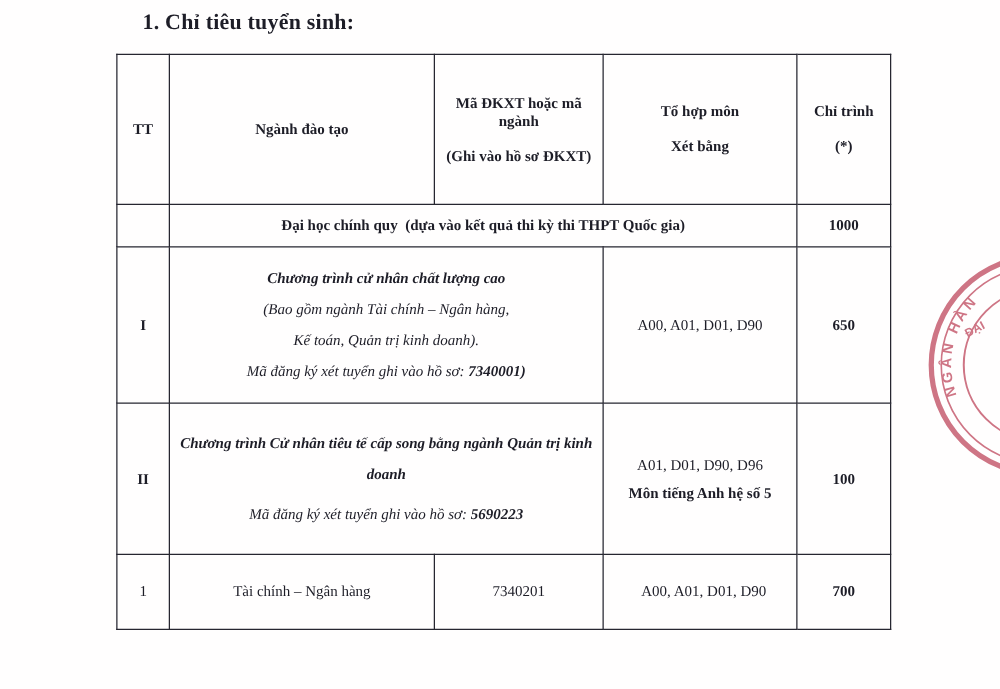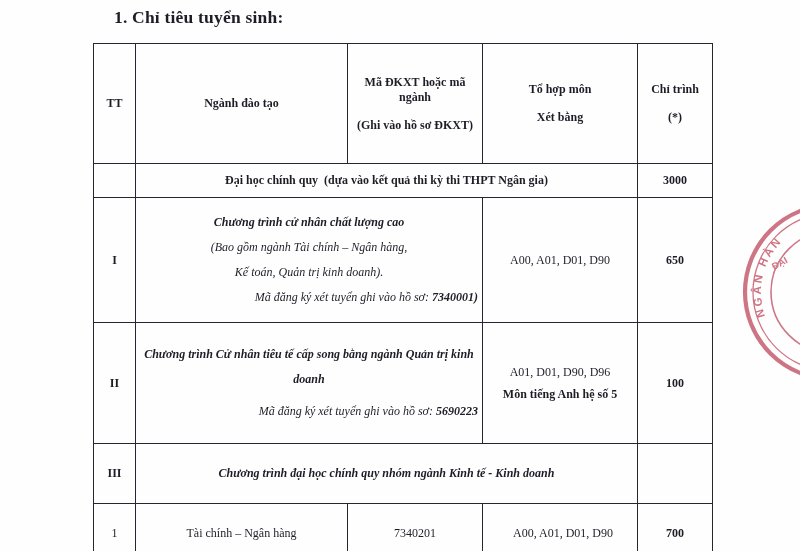--- a/index.html
+++ b/index.html
@@ -29,21 +29,21 @@
   .row-p2    { height:121px; }
   .row-p3    { height:60px; }
   .row-m1    { height:60px; }
   .cell-left { text-align:left; padding-left:8px; padding-right:8px; }
   .b  { font-weight:bold; }
   .bi { font-weight:bold; font-style:italic; }
   .i  { font-style:italic; }
   .prog-block { line-height:25px; }
   .prog-title { text-align:center; }
   .prog-note  { text-align:center; }
-  .prog-code  { text-align:right; }
+  .prog-code  { text-align:center; }
   .gap-top { margin-top:7px; }
   .stamp-svg { position:absolute; left:730px; top:190px; pointer-events:none; opacity:.82; }
 </style>
 </head>
 <body>
 
 <div class="doc-title">1. Chỉ tiêu tuyển sinh:</div>
 
 <table class="quota-table">
   <colgroup>
@@ -67,22 +67,22 @@
       <div class="hdr-sub">Xét bằng</div>
     </th>
     <th>
       <div>Chỉ trình</div>
       <div class="hdr-sub">(*)</div>
     </th>
   </tr>
 
   <tr class="row-quota">
     <td></td>
-    <td colspan="3" class="cell-left b" style="white-space:pre-wrap;">Đại học chính quy  (dựa vào kết quả thi kỳ thi THPT Ngân gia)</td>
-    <td class="b">3000</td>
+    <td colspan="3" class="cell-left b" style="white-space:pre-wrap;">Đại học chính quy  (dựa vào kết quả thi kỳ thi THPT Quốc gia)</td>
+    <td class="b">1000</td>
   </tr>
 
   <tr class="row-p1">
     <td class="b">I</td>
     <td colspan="2" class="cell-left prog-block">
       <div class="bi prog-title">Chương trình cử nhân chất lượng cao</div>
       <div class="i prog-note">(Bao gồm ngành Tài chính – Ngân hàng,</div>
       <div class="i prog-note">Kế toán, Quản trị kinh doanh).</div>
       <div class="i prog-code">
         <span>Mã đăng ký xét tuyển ghi vào hồ sơ: </span><span class="bi">7340001)</span>
@@ -100,25 +100,20 @@
         <span>Mã đăng ký xét tuyển ghi vào hồ sơ: </span><span class="bi">5690223</span>
       </div>
     </td>
     <td>
       <div>A01, D01, D90, D96</div>
       <div class="b gap-top">Môn tiếng Anh hệ số 5</div>
     </td>
     <td class="b">100</td>
   </tr>
 
-  <tr class="row-p3">
-    <td class="b">III</td>
-    <td colspan="3" class="cell-left bi" style="line-height:25px;">Chương trình đại học chính quy nhóm ngành Kinh tế - Kinh doanh</td>
-    <td></td>
-  </tr>
 
   <tr class="row-m1">
     <td>1</td>
     <td class="cell-left">Tài chính – Ngân hàng</td>
     <td>7340201</td>
     <td class="cell-left" style="padding-left:10px;">A00, A01, D01, D90</td>
     <td class="b">700</td>
   </tr>
 </tbody>
   </table>

